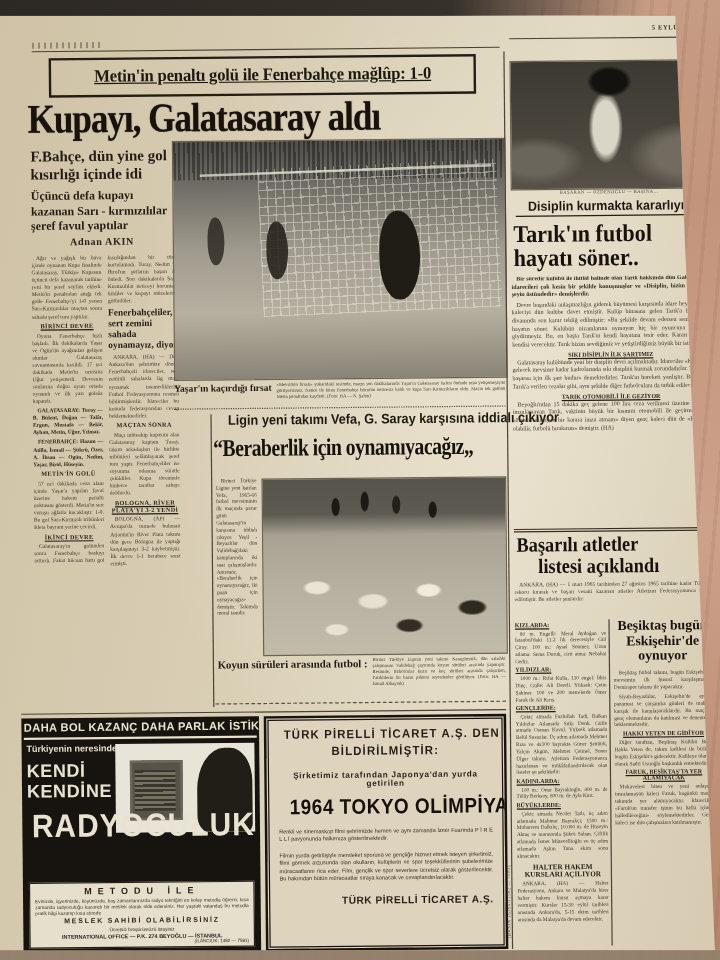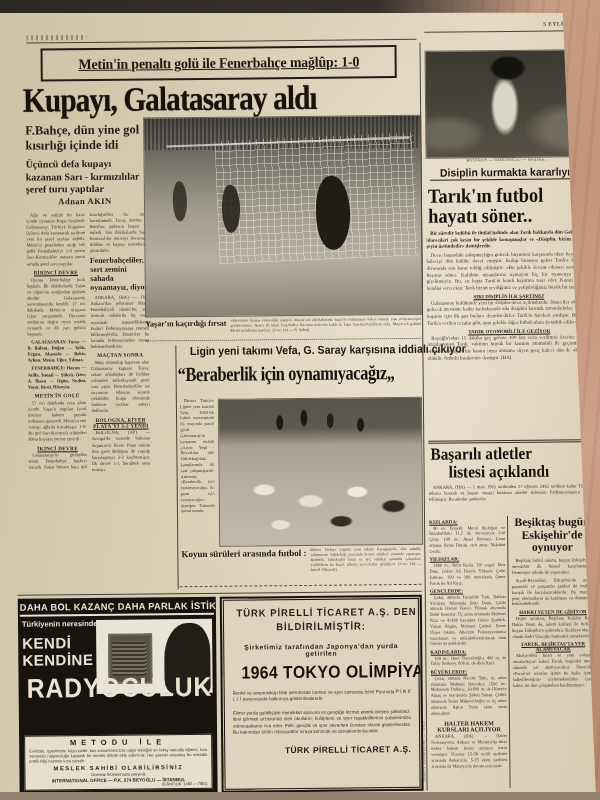--- a/index.html
+++ b/index.html
@@ -135,21 +135,21 @@
   <div class="abs rule" style="left:30px;top:27px;width:390px;height:1px;"></div>
   <div class="abs dateline" style="left:470px;top:10px;width:118px;">5 EYLÜL 1965</div>
   <div class="abs rule" style="left:428px;top:20px;width:164px;height:1px;"></div>
 
   <div class="abs kickerbox" style="left:44px;top:33px;width:352px;height:29px;">
     <span>Metin'in penaltı golü ile Fenerbahçe mağlûp: 1-0</span>
   </div>
   <div class="abs mainhead" style="left:26px;top:66px;">Kupayı, Galatasaray aldı</div>
 
   <div class="abs deck1" style="left:28px;top:108px;width:118px;">F.Bahçe, dün yine gol kısırlığı içinde idi</div>
-  <div class="abs deck2" style="left:28px;top:143px;width:118px;">Üçüncü defa kupayı kazanan Sarı - kırmızılılar şeref turu yaptılar</div>
+  <div class="abs deck2" style="left:28px;top:143px;width:118px;">Üçüncü defa kupayı kazanan Sarı - kırmızılılar şeref favul yaptılar</div>
   <div class="abs byline" style="left:28px;top:181px;width:118px;">Adnan AKIN</div>
 
   <div class="abs flow" style="left:28px;top:197px;width:122px;height:382px;">
     <p>Ağır ve yağışlı bir hava içinde oynanan Kupa finalinde Galatasaray, Türkiye Kupasını üçüncü defa kazanarak tarihine yeni bir şeref sayfası ekledi. Metin'in penaltıdan attığı tek golle Fenerbahçe'yi 1-0 yenen Sarı-Kırmızılılar maçtan sonra sahada şeref turu yaptılar.</p>
     <div class="xhead ul">BİRİNCİ DEVRE</div>
     <p>Oyuna Fenerbahçe hızlı başladı. İlk dakikalarda Yaşar ve Ogün'ün ayağından gelişen akınlar Galatasaray savunmasında kesildi. 17 nci dakikada Metin'in ortasına Uğur yetişemedi. Devrenin sonlarına doğru oyun ortada oynandı ve ilk yarı golsüz kapandı.</p>
     <p class="bold">GALATASARAY: Turay — B. Bülent, Doğan — Talât, Ergun, Mustafa — Bekir, Ayhan, Metin, Uğur, Yılmaz.</p>
     <p class="bold">FENERBAHÇE: Hazım — Atilla, İsmail — Şükrü, Özer, A. İhsan — Ogün, Nedim, Yaşar, Birol, Hüseyin.</p>
     <div class="xhead">METİN'İN GOLÜ</div>
     <p>57 nci dakikada ceza alanı içinde Yaşar'a yapılan favul üzerine hakem penaltı noktasını gösterdi. Metin'in sert vuruşu ağlarla kucaklaştı: 1-0. Bu gol Sarı-Kırmızılı tribünleri âdeta bayram yerine çevirdi.</p>

